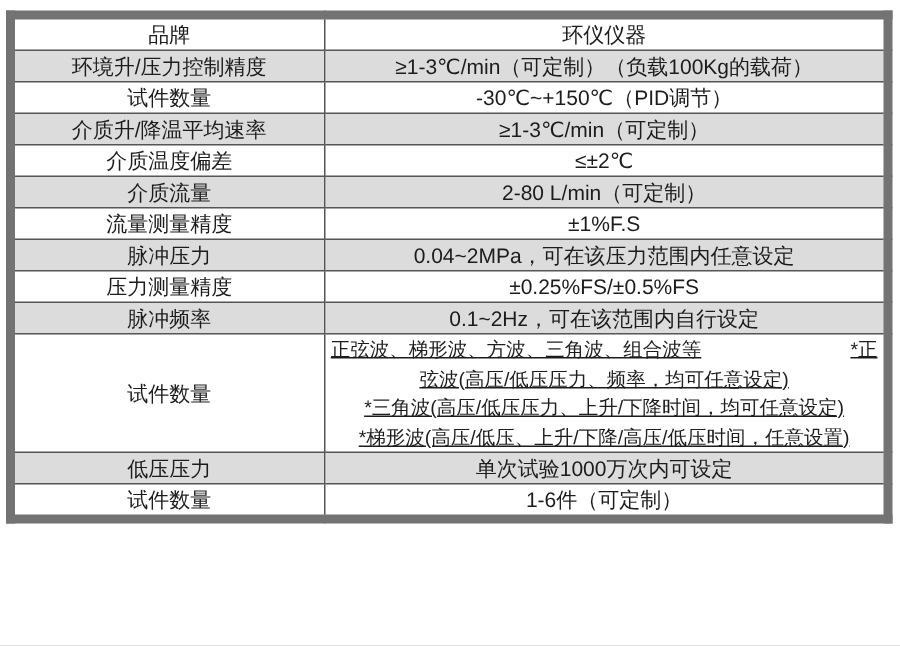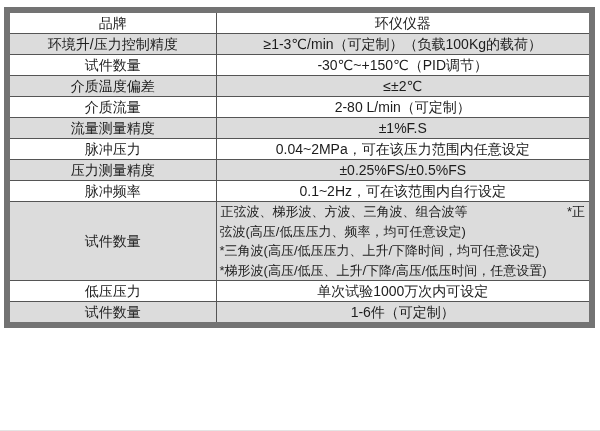--- a/index.html
+++ b/index.html
@@ -50,22 +50,23 @@
     background: #ffffff;
   }
   td.wave-cell {
     height: 78px;
     white-space: normal;
     padding: 0 2px;
   }
   .wave-line {
     font-size: 13px;
     line-height: 19.5px;
-    text-align: left;
+    text-align: center;
     white-space: nowrap;
+    text-decoration: underline;
   }
   .wave-line-first {
     display: flex;
     justify-content: space-between;
     padding: 0 1px;
   }
 </style>
 </head>
 <body>
 
@@ -80,20 +81,24 @@
         <td>品牌</td>
         <td>环仪仪器</td>
       </tr>
       <tr>
         <td>环境升/压力控制精度</td>
         <td>≥1-3℃/min（可定制）（负载100Kg的载荷）</td>
       </tr>
       <tr>
         <td>试件数量</td>
         <td>-30℃~+150℃（PID调节）</td>
+      </tr>
+      <tr>
+        <td>介质升/降温平均速率</td>
+        <td>≥1-3℃/min（可定制）</td>
       </tr>
       <tr>
         <td>介质温度偏差</td>
         <td>≤±2℃</td>
       </tr>
       <tr>
         <td>介质流量</td>
         <td>2-80 L/min（可定制）</td>
       </tr>
       <tr>

